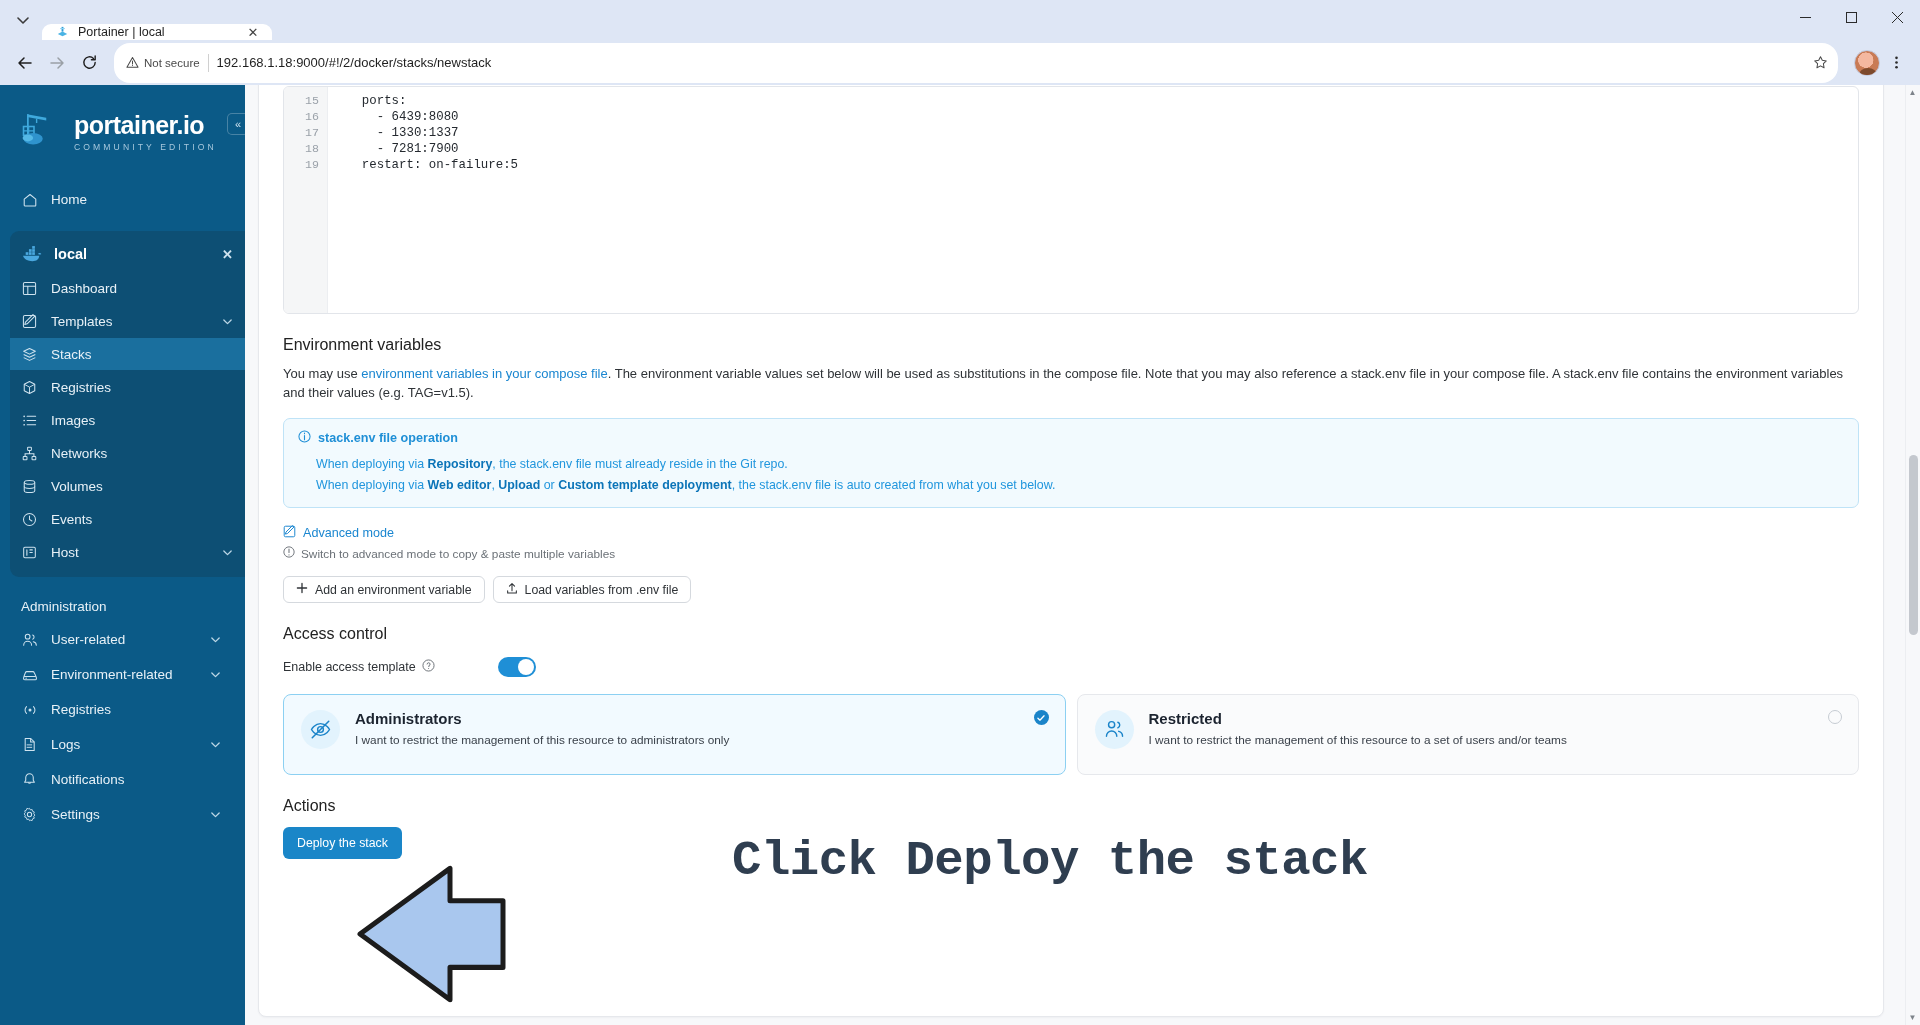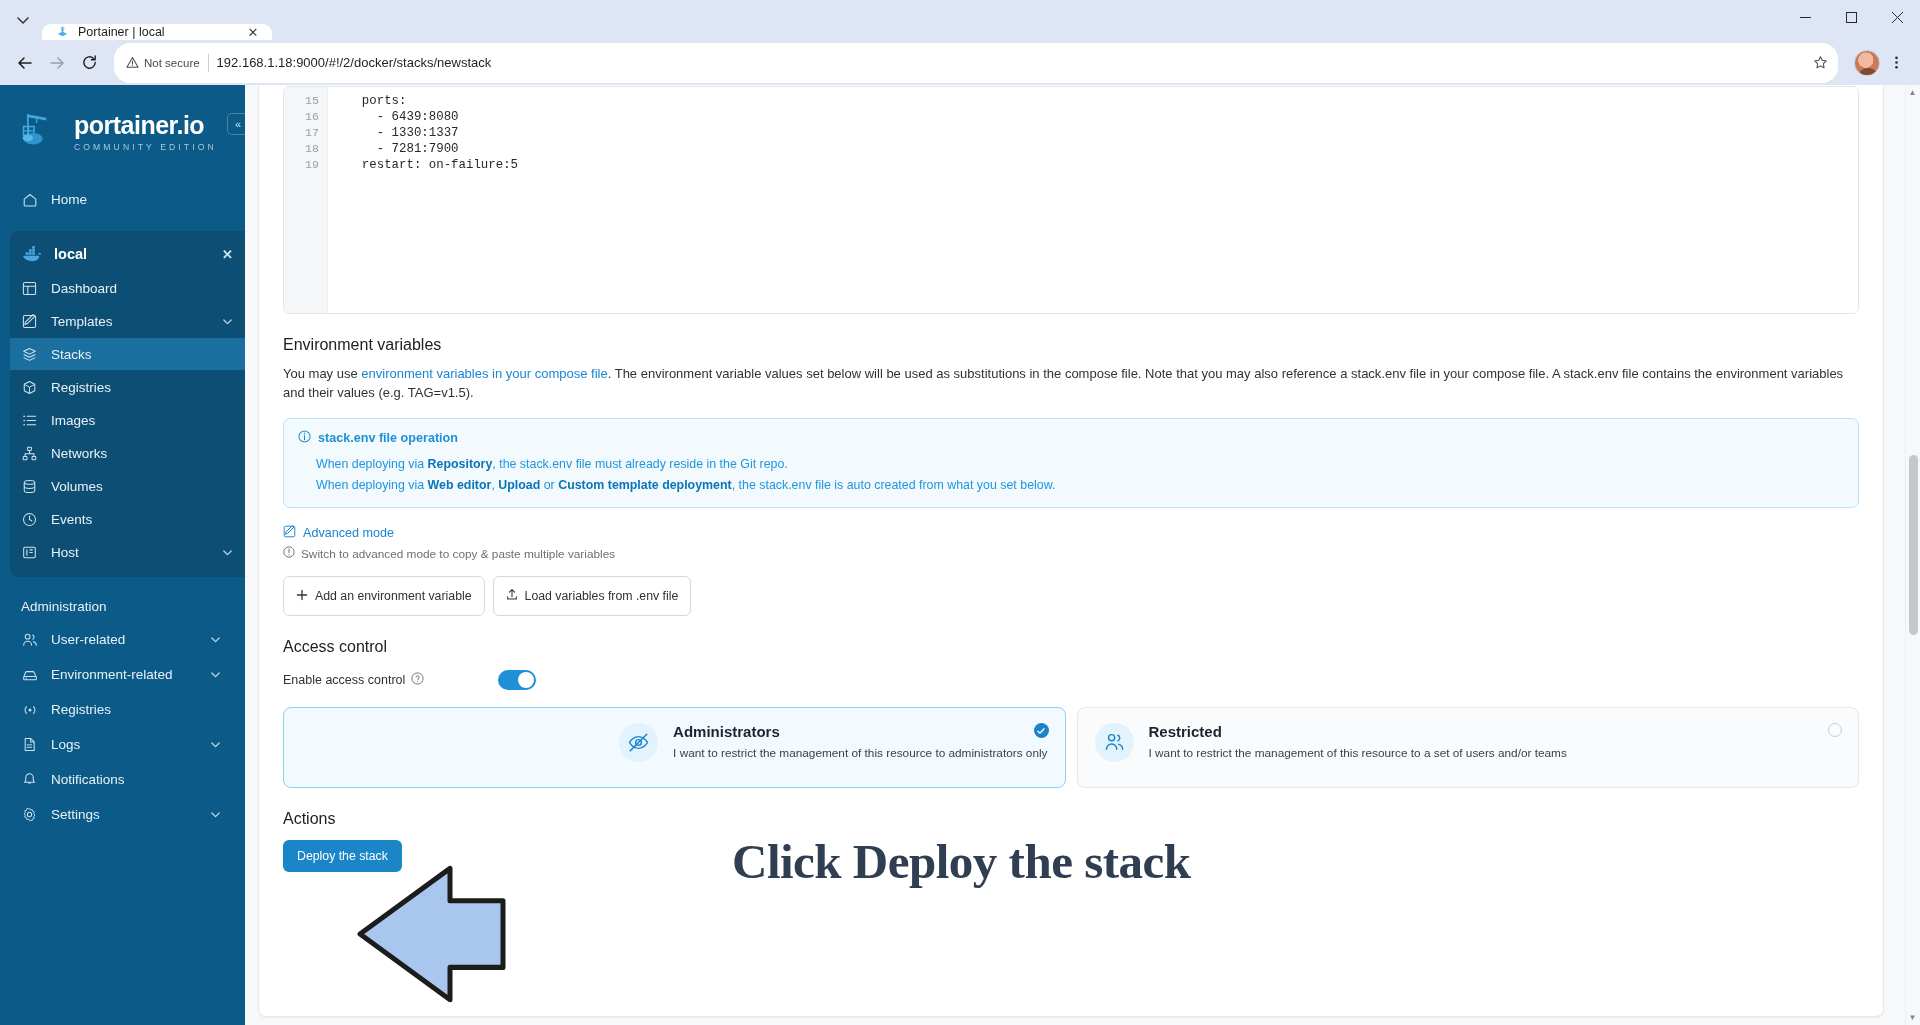--- a/index.html
+++ b/index.html
@@ -116,53 +116,53 @@
   .infobox .ttl { display:flex; align-items:center; gap:7px; font-size:12.6px; font-weight:700; color:#1f8fd6; }
   .infobox .ln2 { font-size:12.4px; color:#2196dd; margin-top:10px; padding-left:18px; line-height:17px;}
   .infobox .ln2 b { color:#0b74b8; }
 
   .adv { margin-top:17px; }
   .adv .row1 { display:flex; align-items:center; gap:7px; font-size:12.6px; color:#1a86d0; }
   .adv .row2 { display:flex; align-items:center; gap:6px; font-size:11.8px; color:#6b7177; margin-top:5px; }
 
   .btnrow { display:flex; gap:8px; margin-top:15px; }
   .obtn {
-    height:40px; border:1px solid #d5d9de; border-radius:6px; background:#fff;
+    height:27px; border:1px solid #d5d9de; border-radius:6px; background:#fff;
     display:flex; align-items:center; gap:7px; padding: 0 12px;
     font-size:12.3px; color:#2f3337;
   }
 
   .toggle-row { display:flex; align-items:center; margin-top:14px; }
   .toggle-label { font-size:12.5px; color:#2f3337; display:flex; align-items:center; gap:6px; width:215px; }
   .switch { width:38px; height:20px; border-radius:11px; background:#1f8fd6; position:relative; }
   .switch .knob { position:absolute; right:2px; top:2px; width:16px; height:16px; border-radius:50%; background:#fff; }
 
   .cards { display:flex; gap:11px; margin-top:17px; }
   .acard {
     flex:1; border-radius:8px; padding: 15px 17px; display:flex; align-items:flex-start; gap:15px;
     position:relative; min-height:81px;
   }
-  .acard.sel { background:#f2faff; border:1px solid #8cd0f2;justify-content:flex-end; }
+  .acard.sel { background:#f2faff; border:1px solid #8cd0f2; }
   .acard.unsel { background:#fafbfc; border:1px solid #e6e8ec; }
   .acard .cico { width:39px;height:39px;flex:0 0 39px;border-radius:50%;background:#e2f3fd;display:flex;align-items:center;justify-content:center;}
   .acard .ctitle { font-size:15px; font-weight:700; color:#1c2430; }
   .acard .csub { font-size:11.8px; color:#3a414a; margin-top:6px; }
   .radio-on { position:absolute; right:16px; top:15px; width:15px; height:15px; border-radius:50%; background:#1b84c9; display:flex; align-items:center; justify-content:center; }
   .radio-off { position:absolute; right:16px; top:15px; width:14px; height:14px; border-radius:50%; border:1.4px solid #c6ccd3; }
 
   .deploy-btn {
     margin-top:12px; height:28px; border-radius:6px; background:#1a86c8; color:#fff;
     display:inline-flex; align-items:center; padding: 16px 14px; font-size:12.3px; border:none;
   }
 
   
   .anno { position:absolute; left:0; top:0; width:100%; height:100%; pointer-events:none; }
   .anno-text {
     position:absolute; left:487px; top:748px;
-    font-family: Liberation Serif, serif; font-weight:700;
+    font-family: Liberation Mono, monospace; font-weight:700;
     font-size:49px; letter-spacing:-0.5px; color:#2f3e50; white-space:nowrap;
   }
 
   
   .vscroll { position:absolute; right:0; top:0; width:15px; bottom:0; background:#f7f8fa; border-left:1px solid #eceef1;}
   .vscroll .thumb { position:absolute; right:2px; width:9px; border-radius:5px; background:#c4c8ce; }
   .vscroll .arrow { position:absolute; right:0; width:15px; height:15px; display:flex; align-items:center; justify-content:center; color:#7d838a; font-size:8px;}
 </style>
 </head>
 <body>
@@ -581,21 +581,21 @@
                   </svg>
               </span>
               <span>Load variables from .env file</span>
             </button>
           </div>
 
           
           <h3 class="sec">Access control</h3>
           <div class="toggle-row">
             <span class="toggle-label">
-              <span>Enable access control</span>
+              <span>Enable access template</span>
               <span>
                 <svg width="13" height="13" viewBox="0 0 14 14" style="color:#6b7177">
                     <circle cx="7" cy="7" r="6" fill="none" stroke="currentColor" stroke-width="1.05"></circle>
                     <path d="M5.5 5.4a1.6 1.6 0 1 1 1.9 1.8v1" fill="none" stroke="currentColor" stroke-width="1.05" stroke-linecap="round"></path>
                     <circle cx="7.1" cy="10.3" r=".55" fill="currentColor"></circle>
                   </svg>
               </span>
             </span>
             <span class="switch">
                 <span class="knob"></span>

